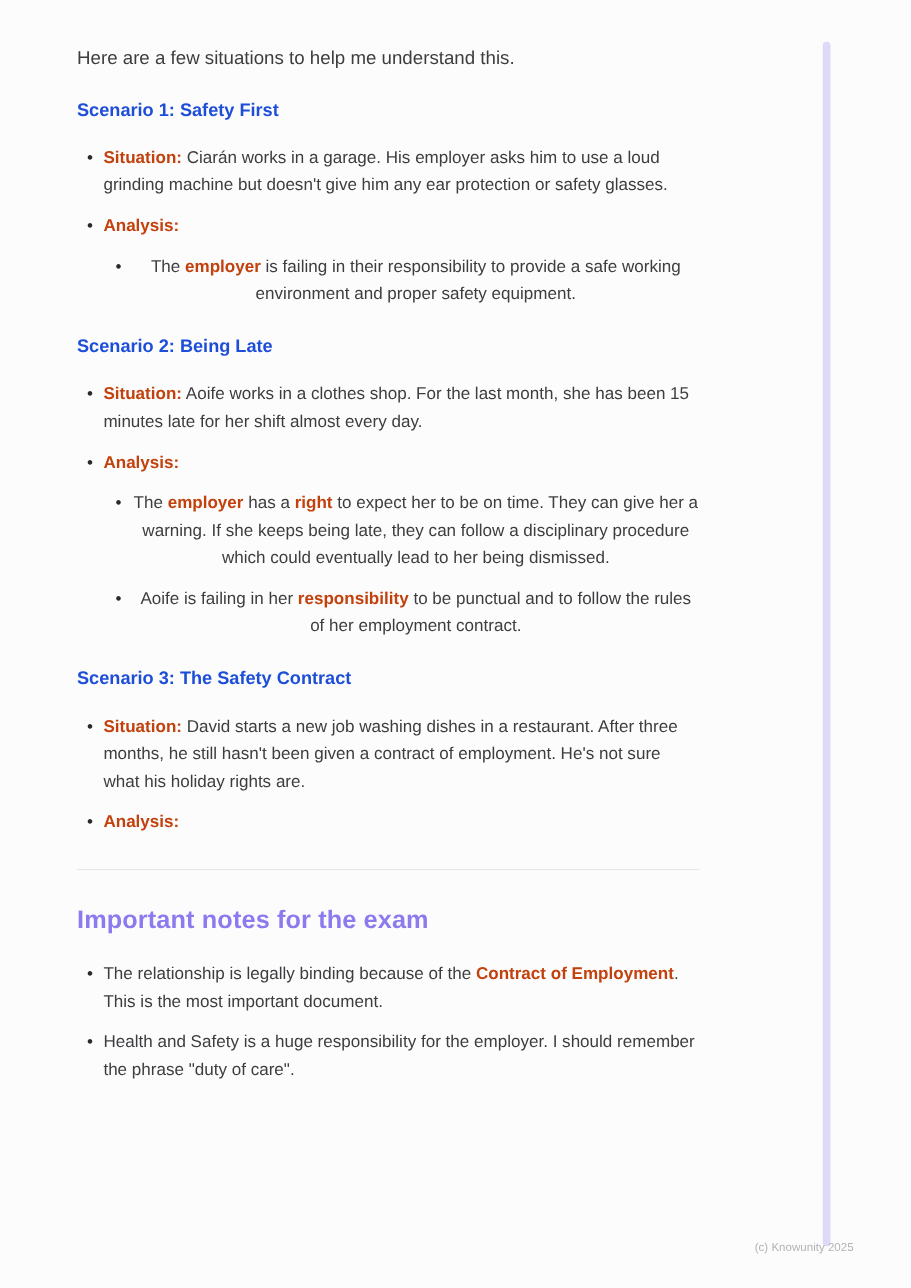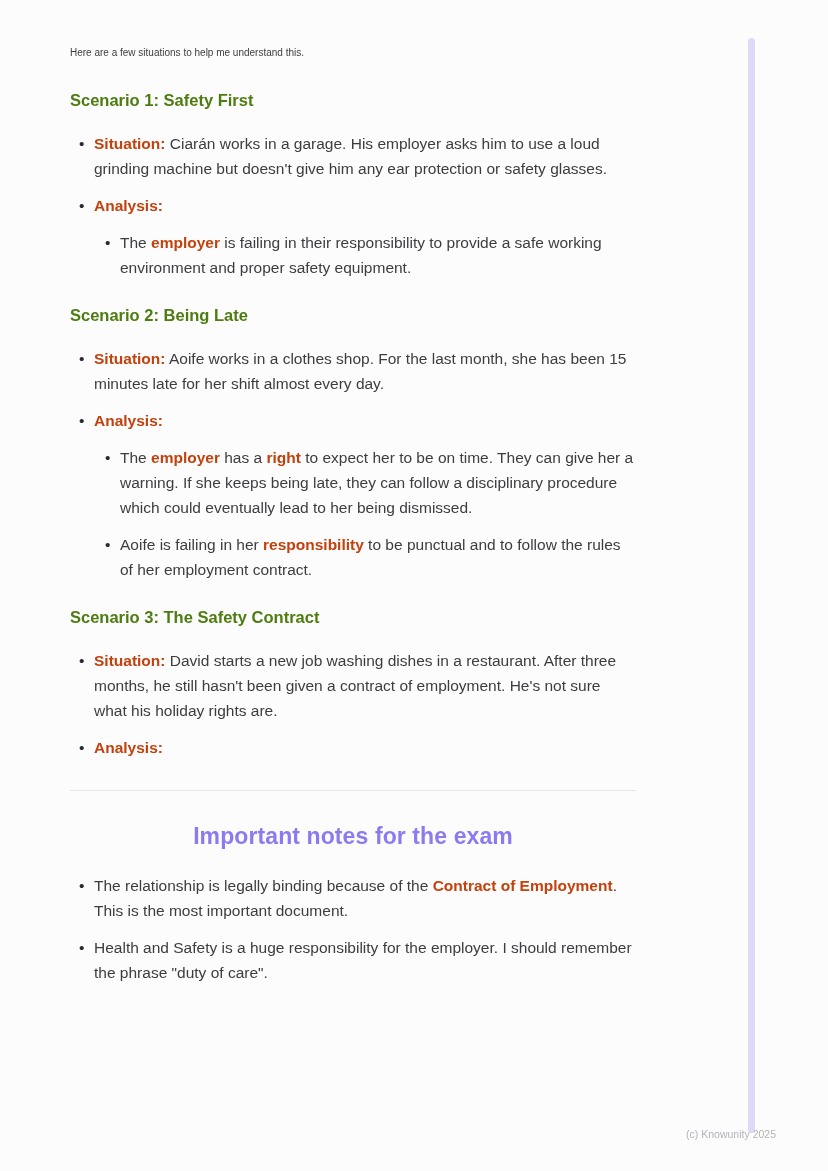--- a/index.html
+++ b/index.html
@@ -18,29 +18,29 @@
     width: 828px;
     height: 1171px;
   }
   main.doc {
     position: absolute;
     top: 40px;
     left: 70px;
     width: 566px;
   }
   .intro {
-    font-size: 10px;
+    font-size: 17px;
     line-height: 25px;
     margin-bottom: 22px;
   }
   h3.scenario-heading {
     font-size: 16.5px;
     line-height: 22px;
     font-weight: 700;
-    color: #4d7c0f;
+    color: #1d4ed8;
     margin: 24px 0 20px 0;
   }
   ul.top-list {
     list-style: none;
     padding-left: 24px;
     margin: 0 0 6px 0;
   }
   ul.top-list > li {
     position: relative;
     font-size: 15.5px;
@@ -52,20 +52,21 @@
     position: absolute;
     left: -15px;
     top: 0;
     color: #2a2a2e;
     font-size: 15.5px;
   }
   ul.nested-list {
     list-style: none;
     padding-left: 26px;
     margin-top: 12px;
+    text-align: center;
   }
   ul.nested-list > li {
     position: relative;
     font-size: 15.5px;
     line-height: 25px;
     margin-bottom: 12px;
   }
   ul.nested-list > li::before {
     content: "•";
     position: absolute;
@@ -80,21 +81,20 @@
     border-top: 1px solid #e6e6ea;
     margin: 30px 0 0 0;
   }
   h2.notes-heading {
     font-size: 23px;
     line-height: 30px;
     font-weight: 700;
     color: var(--accent, #8c7bef);
     margin: 30px 0 22px 0;
     letter-spacing: 0.1px;
-    text-align: center;
   }
   .scrollbar {
     position: absolute;
     top: 38px;
     right: 73px;
     width: 7px;
     height: 1095px;
     background: var(--strip, #ded9f6);
     border-radius: 4px;
   }

